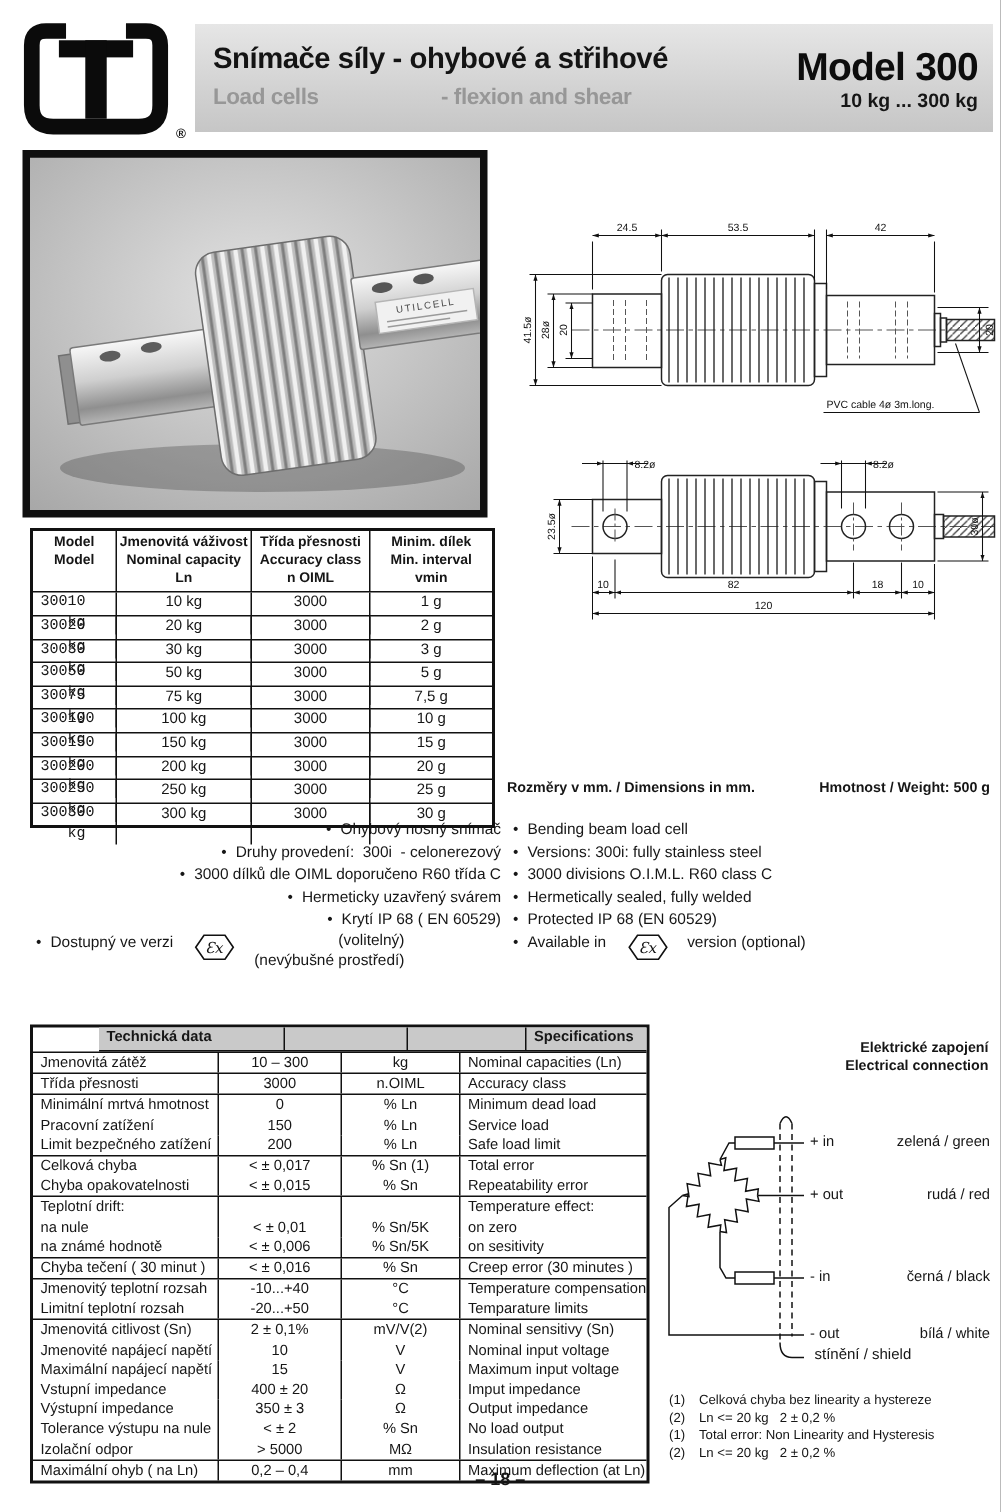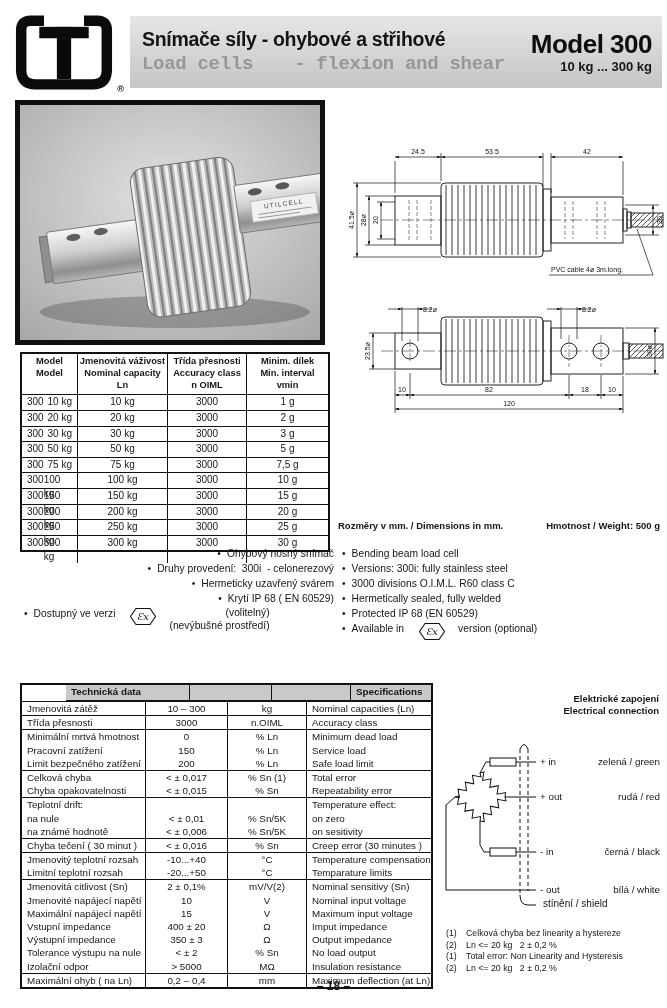--- a/index.html
+++ b/index.html
@@ -7,21 +7,21 @@
         font-family:"Liberation Sans",sans-serif;color:#161616;overflow:hidden;}
 
   
   .logo{position:absolute;left:14px;top:14px;width:106px;height:80px;}
   .logo .reg{position:absolute;right:-4px;bottom:0;font-size:9px;font-weight:bold;}
   .header-bar{position:absolute;left:130px;top:16px;width:532px;height:72px;
               background:linear-gradient(180deg,#e6e6e6 0%,#d2d2d2 60%,#c6c6c6 100%);
               display:flex;align-items:center;}
   .titles{flex:1;padding-left:12px;}
   .title-cs{font-size:19.5px;font-weight:bold;letter-spacing:-0.3px;line-height:25px;white-space:nowrap;color:#141414;}
-  .title-en{font-size:19px;font-weight:bold;letter-spacing:-0.3px;line-height:25px;color:#979797;display:flex;white-space:nowrap;font-family:Liberation Mono, monospace;}
+  .title-en{font-size:15px;font-weight:bold;letter-spacing:-0.3px;line-height:25px;color:#979797;display:flex;white-space:nowrap;}
   .title-en .t1{width:152px;}
   .header-right{text-align:right;padding-right:10px;}
   .model-name{font-size:26px;font-weight:800;letter-spacing:-0.5px;line-height:30px;color:#0d0d0d;white-space:nowrap;}
   .model-range{font-size:13px;font-weight:bold;line-height:16px;}
 
   
   .photo{position:absolute;left:15px;top:100px;width:310px;height:245px;background:#101010;
          padding:5px;box-sizing:border-box;}
   .photo svg{display:block;}
 
@@ -33,21 +33,21 @@
                justify-content:space-between;font-size:9.5px;font-weight:bold;}
 
   
   .model-table{position:absolute;left:20px;top:352px;width:310px;border:2px solid #111;
                font-size:10px;box-sizing:border-box;}
   .mt-row{display:grid;grid-template-columns:55px 90px 79px 1fr;}
   .mt-row > div{box-sizing:border-box;}
   .mt-row > div + div{border-left:1px solid #111;}
   .mt-header > div{text-align:center;font-weight:bold;font-size:9.3px;line-height:11.8px;padding:2px 0 3px;}
   .mt-data{border-top:1px solid #111;height:14.6px;line-height:13.8px;}
-  .mt-data .c1{display:flex;justify-content:space-between;padding:0 5px;}
+  .mt-data .c1{display:flex;justify-content:space-between;padding:0 5px;font-family:Liberation Mono, monospace;}
   .mt-data .cc{text-align:center;}
 
   
   .features{position:absolute;margin:0;padding:0;list-style:none;font-size:10.3px;line-height:15px;}
   .features li{white-space:pre-wrap;}
   .features li::before{content:"•";margin-right:6px;}
   .feat-ex{display:flex;align-items:flex-start;}
   .feat-ex .ex-svg{margin:1px 12px 0 14px;flex:0 0 auto;}
   .feat-ex .notes div{line-height:13px;}
   .ex-hex{stroke:#111;fill:none;stroke-width:1.1;}
@@ -431,20 +431,21 @@
           <div class="cc">300 kg</div>
           <div class="cc">3000</div>
           <div class="cc">30 g</div>
         </div>
       </div>
   </div>
 
   <ul class="features" style="left:24px;top:546px;width:310px;text-align:right;" id="feat-cs">
       <li>Ohybový nosný snímač</li>
       <li>Druhy provedení:  300i  - celonerezový</li>
+      <li>3000 dílků dle OIML doporučeno R60 třída C</li>
       <li>Hermeticky uzavřený svárem</li>
       <li>Krytí IP 68 ( EN 60529)</li>
       <li class="feat-ex" style="list-style: none;"><span>Dostupný ve verzi</span>
     <svg class="ex-svg" width="28" height="19" viewBox="0 0 28 19">
       <polygon class="ex-hex" points="7,1.5 21,1.5 26.5,9.5 21,17.5 7,17.5 1.5,9.5"></polygon>
       <text class="ex-t" x="14" y="13" text-anchor="middle">Ɛx</text>
     </svg>
   <div class="notes"><div>(volitelný)</div><div>(nevýbušné prostředí)</div></div></li>
     </ul>
   <ul class="features" style="left:342px;top:546px;width:320px;" id="feat-en">

